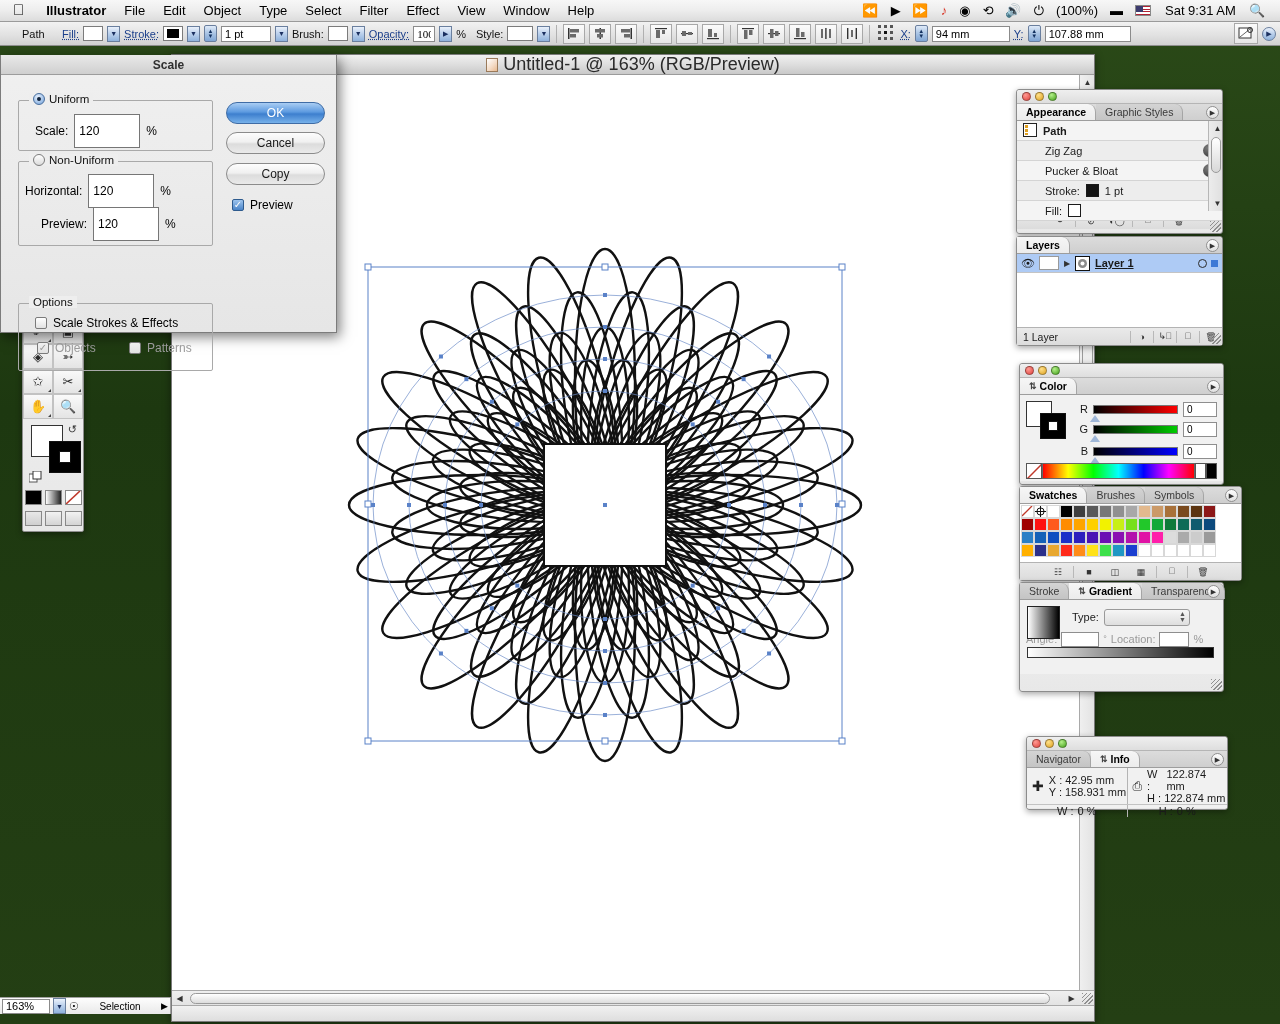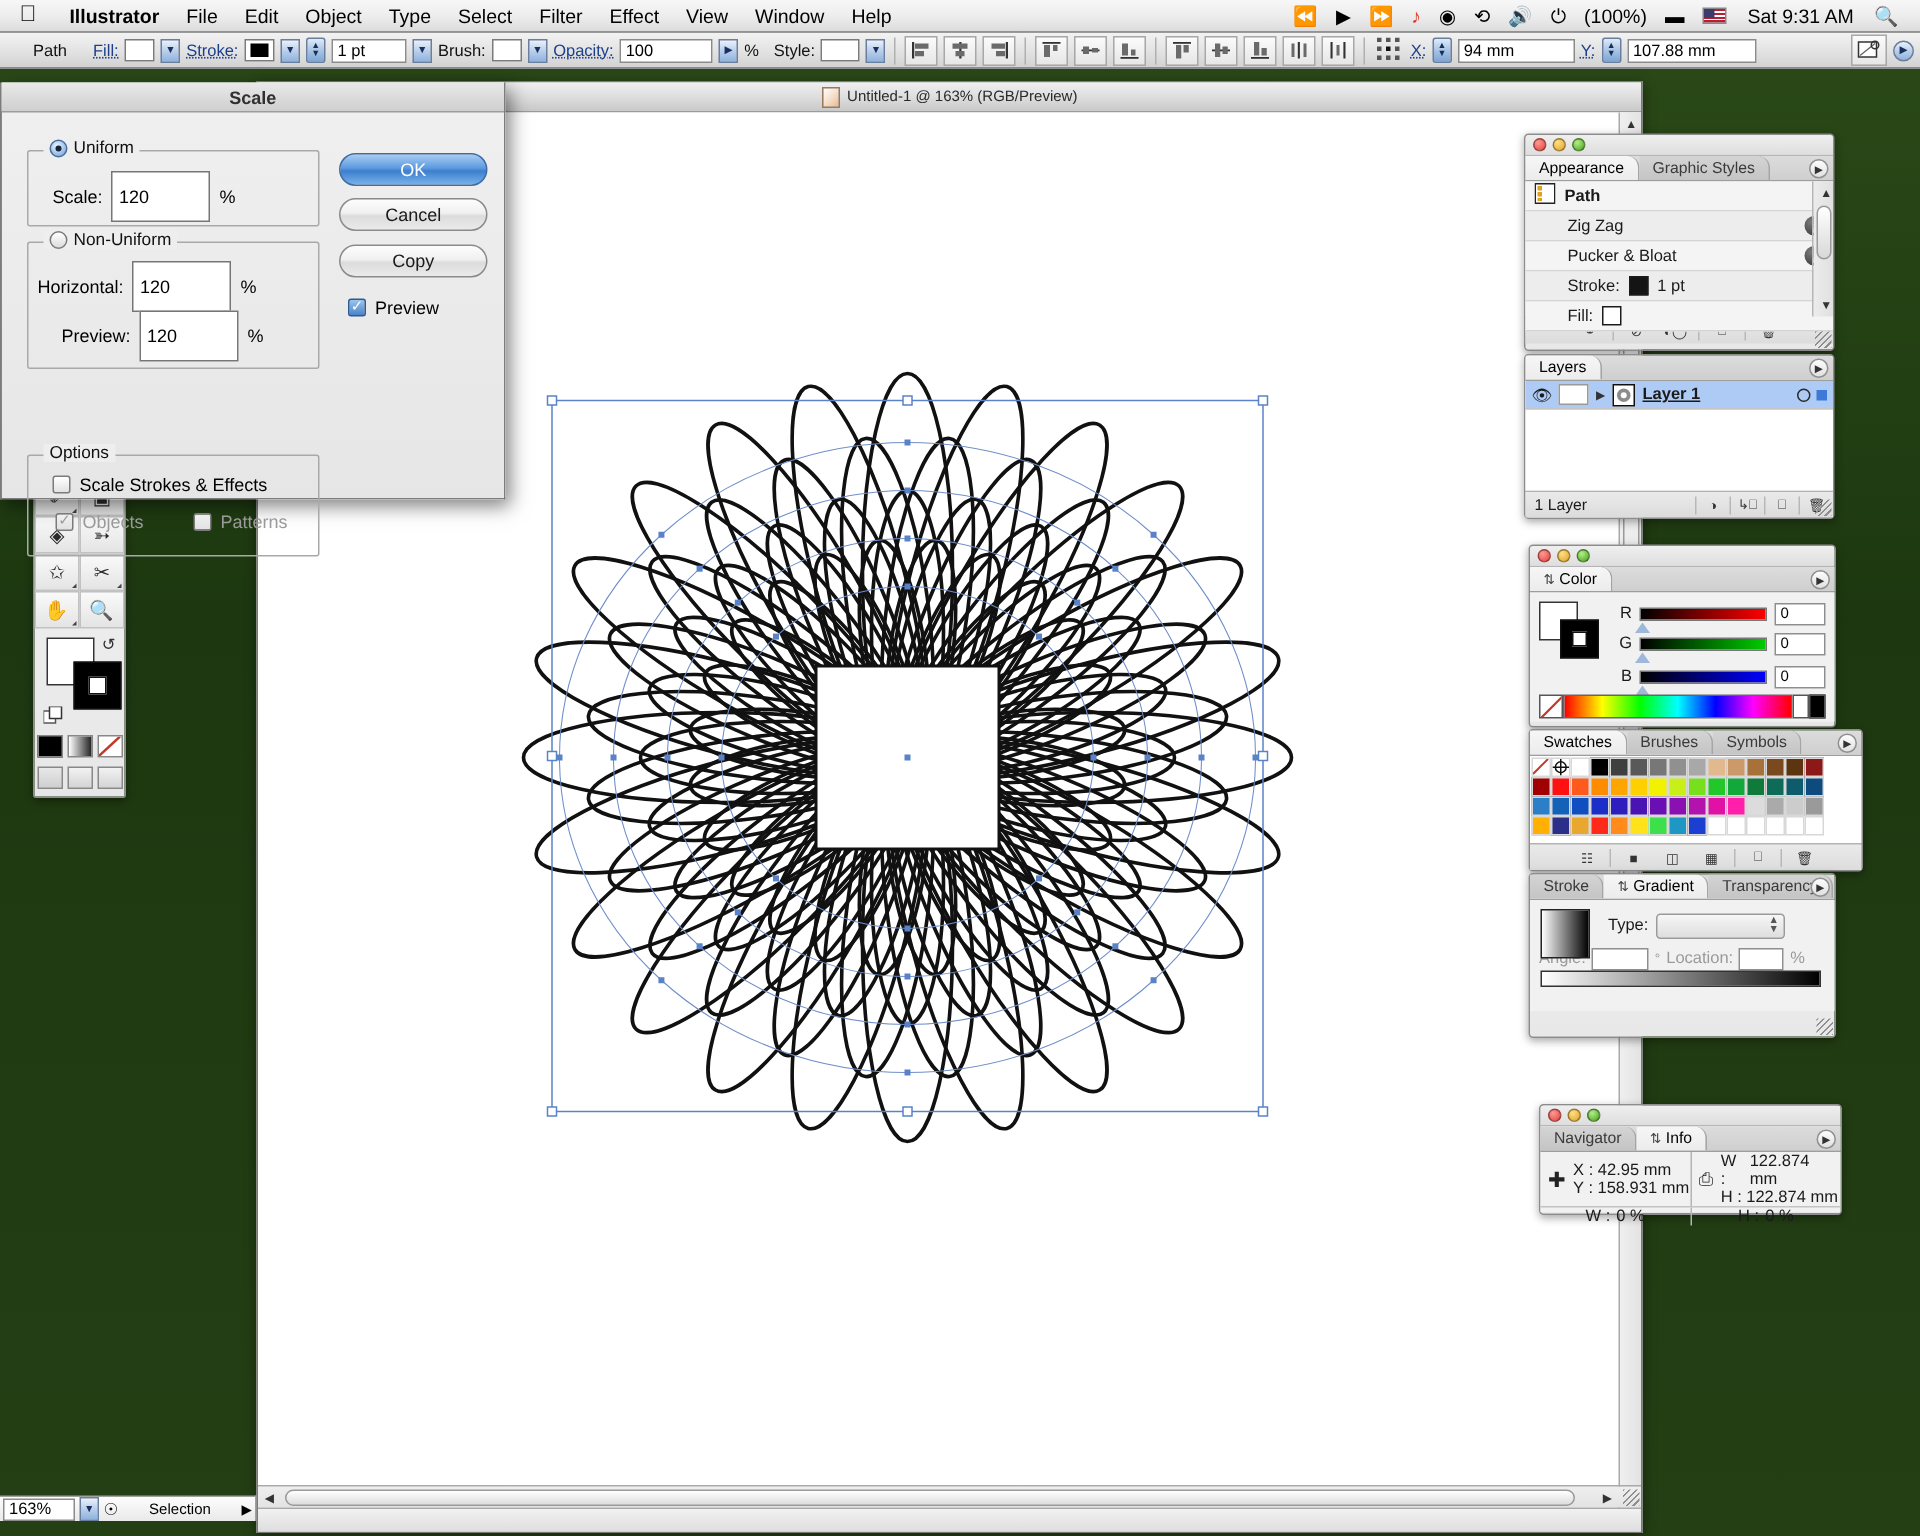--- a/index.html
+++ b/index.html
@@ -81,21 +81,21 @@
   #docwin{
     position:absolute; left:171px; top:54px; width:924px; height:968px;
     background:#fff; border:1px solid #7a7a7a;
     box-shadow: 0 2px 8px rgba(0,0,0,.45);
   }
   #doctitle{
     position:absolute;left:0;top:0;width:100%;height:20px;
     background:linear-gradient(180deg,#f0f0f0 0%,#dcdcdc 55%,#c9c9c9 100%);
     border-bottom:1px solid #9b9b9b;
     display:flex;align-items:center;justify-content:center;gap:5px;
-    font-size:10px;color:#2a2a2a;
+    font-size:18px;color:#2a2a2a;
   }
   .docicon{width:12px;height:14px;background:linear-gradient(135deg,#fff 0%,#f3d9c2 60%,#e8b98f 100%);
     border:1px solid #9a7a5a;}
   #canvas{
     position:absolute;left:0;top:20px;width:922px;height:932px;background:#fff;overflow:hidden;
   }
   #artboard{position:absolute;left:0;top:0;width:922px;height:932px;}
 
   
   .scrollv{
@@ -175,21 +175,21 @@
   }
   .ptab{
     height:16px;padding:0 9px;display:flex;align-items:center;
     font-size:10.5px;color:#3a3a3a;
     background:linear-gradient(180deg,#d4d4d4,#c4c4c4);
     border-right:1px solid #a5a5a5;
     border-top-right-radius:8px;
   }
   .ptab.active{
     background:linear-gradient(180deg,#f6f6f6,#ececec);
-    color:#000;font-weight:normal;
+    color:#000;font-weight:bold;
   }
   .ptab .gr{margin-right:3px;font-size:9px;color:#444;}
   .panel-menu{
     position:absolute;right:3px;top:2px;width:13px;height:13px;border-radius:50%;
     border:1px solid #909090;background:linear-gradient(180deg,#fdfdfd,#e0e0e0);
     display:flex;align-items:center;justify-content:center;font-size:7px;color:#333;
   }
   .panel-body{background:#f1f1f1;}
   .row{
     height:20px;display:flex;align-items:center;padding:0 6px;gap:6px;
@@ -343,21 +343,21 @@
       <b>▼</b>
     </span>
   <input class="txtfield" style="width: 50px;" value="1 pt">
   <span class="popbtn">▼</span>
 
   <span class="lbl">Brush:</span>
   <span class="swatchbox"></span>
   <span class="popbtn">▼</span>
 
   <span class="lnk">Opacity:</span>
-  <input class="txtfield" style="width: 62px;" value="100">
+  <input class="txtfield" style="width: 22px; font-family: Liberation Serif, serif;" value="100">
   <span class="popbtn">▶</span>
   <span class="lbl">%</span>
 
   <span class="lbl" style="margin-left:6px;">Style:</span>
   <span class="swatchbox" style="width:26px;"></span>
   <span class="popbtn">▼</span>
 
   <span class="sep"></span>
   <span class="alignbtn">
       <svg width="14" height="13">

